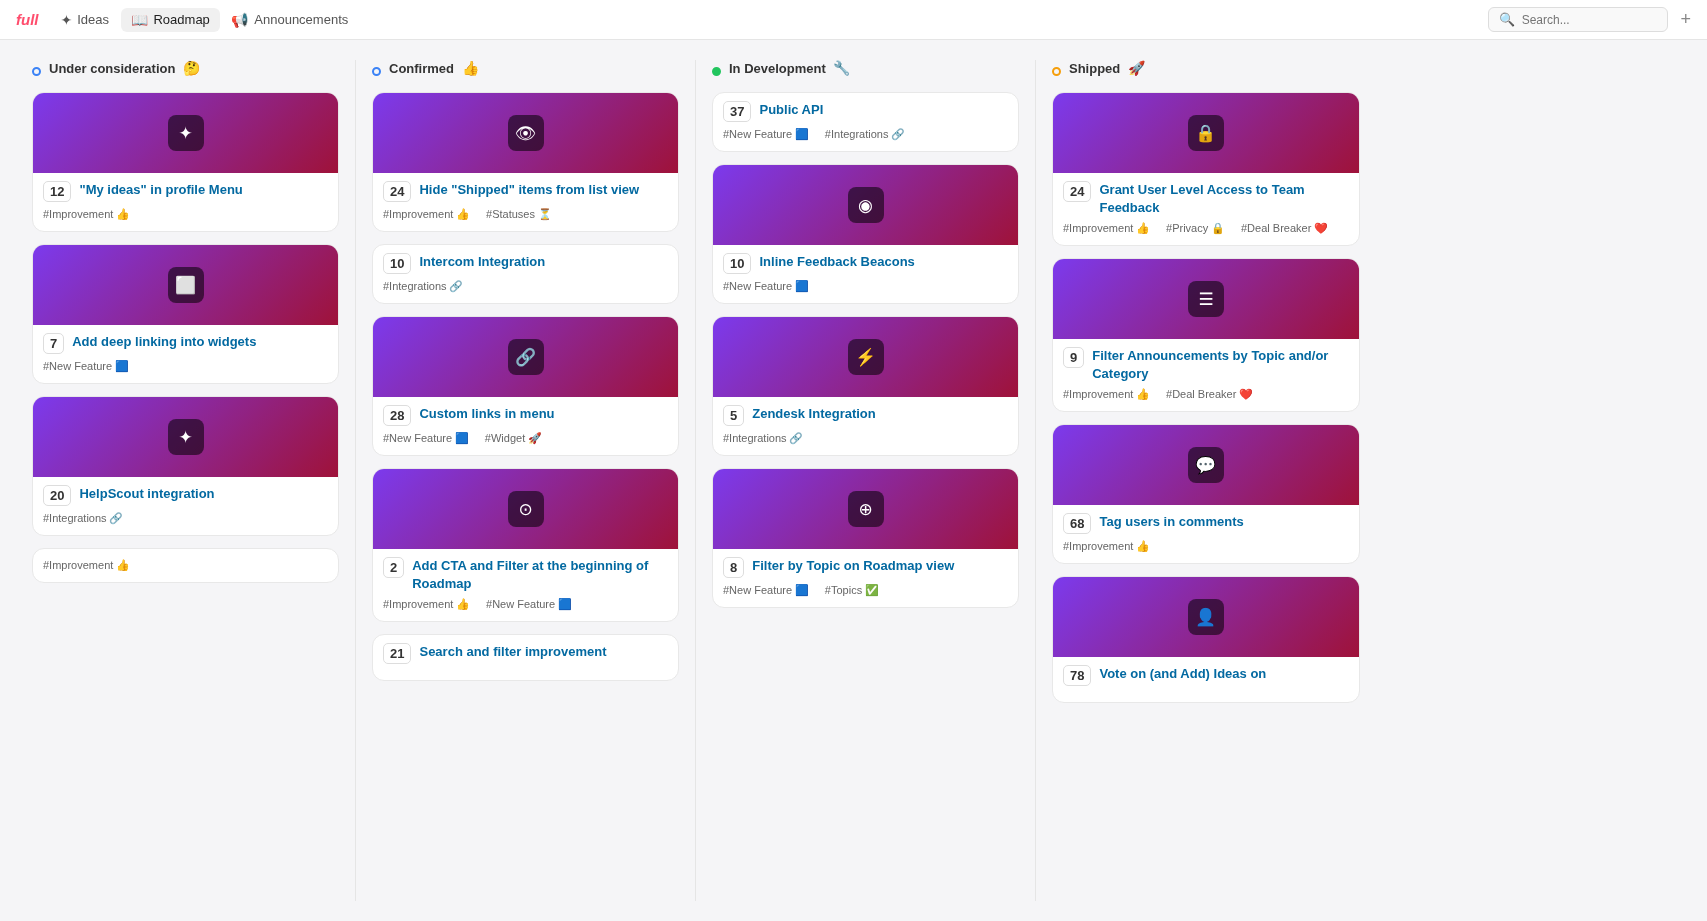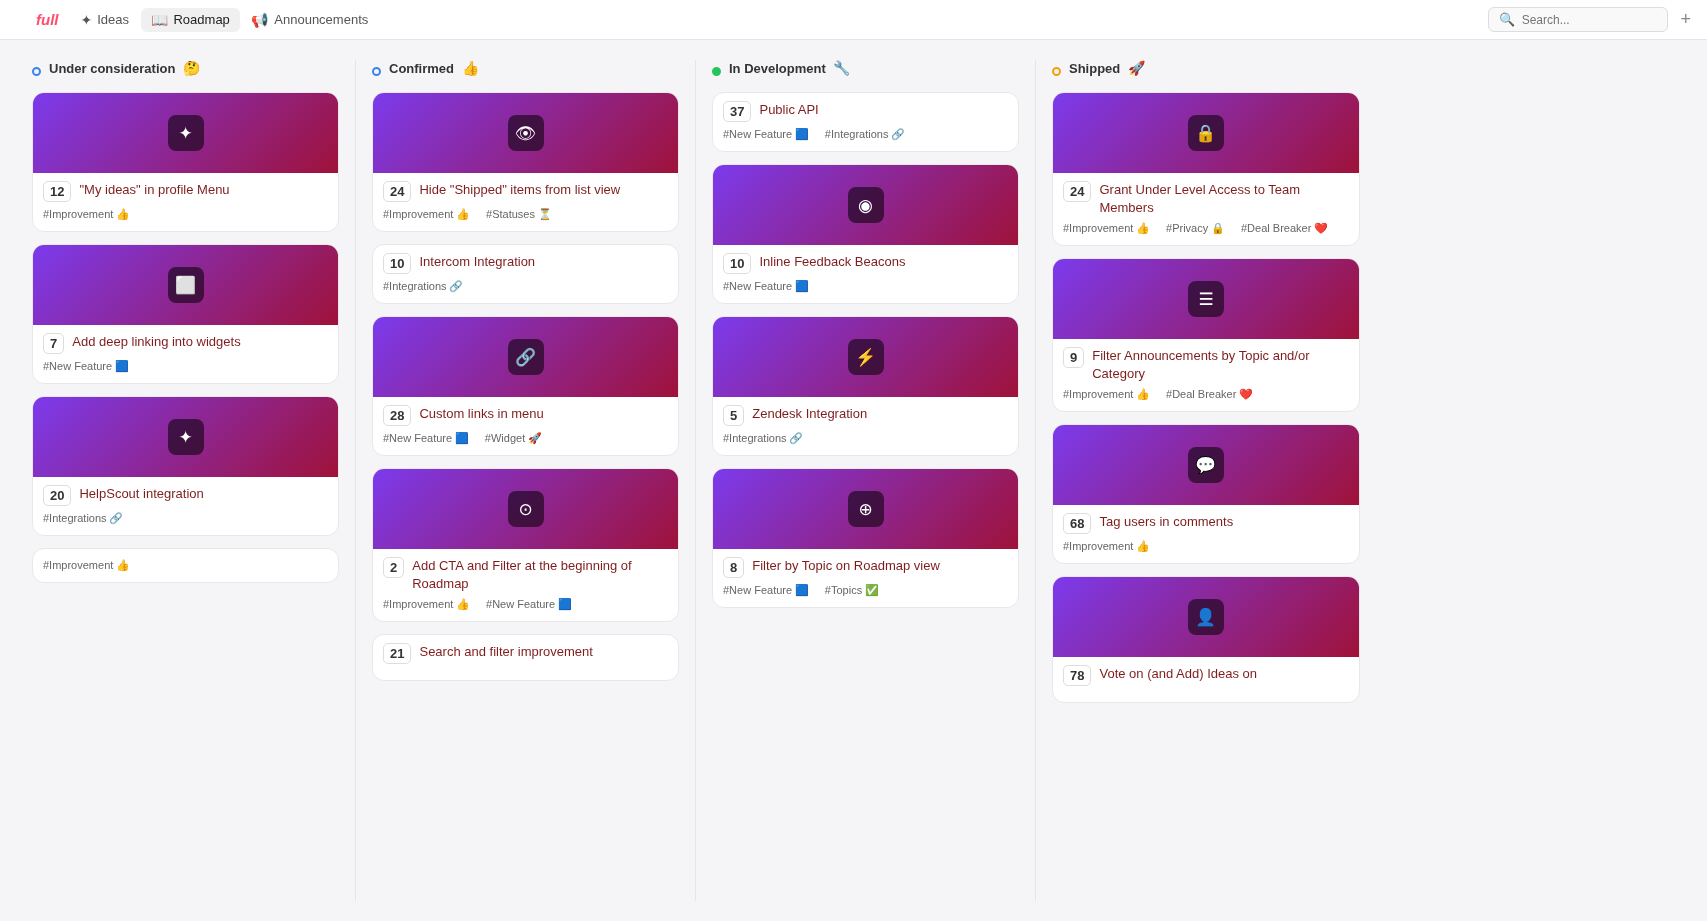--- a/index.html
+++ b/index.html
@@ -4,21 +4,21 @@
   <style>
     * { box-sizing: border-box; margin: 0; padding: 0; }
     body { font-family: -apple-system, BlinkMacSystemFont, 'Segoe UI', sans-serif; background: #f5f5f7; color: #333; font-size: 13px; }
 
     
     .nav {
       display: flex; align-items: center; height: 40px;
       background: #fff; border-bottom: 1px solid #e5e5e5;
       padding: 0 16px; gap: 4px; position: sticky; top: 0; z-index: 10;
     }
-    .nav-logo { color: #ff4d6d; font-weight: 700; font-size: 15px; font-style: italic; margin-right: 8px; margin-left: 20px; }
+    .nav-logo { color: #ff4d6d; font-weight: 700; font-size: 15px; font-style: italic; margin-right: 8px; }
     .nav-item {
       display: flex; align-items: center; gap: 5px;
       padding: 4px 10px; border-radius: 6px; cursor: pointer;
       font-size: 13px; color: #555; font-weight: 500;
     }
     .nav-item.active { background: #f0f0f0; color: #222; }
     .nav-item .nav-icon { font-size: 14px; }
     .nav-search {
       margin-left: auto; display: flex; align-items: center;
       border: 1px solid #ddd; border-radius: 6px; padding: 4px 10px;
@@ -66,21 +66,21 @@
       border-radius: 8px; display: flex; align-items: center; justify-content: center;
       font-size: 17px; color: #fff;
     }
     .card-body { padding: 8px 10px 10px; }
     .card-title-row { display: flex; align-items: flex-start; gap: 8px; margin-bottom: 6px; }
     .card-num {
       font-size: 13px; font-weight: 600; color: #333;
       border: 1px solid #ddd; border-radius: 5px; padding: 2px 6px;
       flex-shrink: 0; background: #fff;
     }
-    .card-title { font-size: 13px; font-weight: 400; color: #7f1d1d; line-height: 1.35; }
+    .card-title { font-size: 13px; font-weight: 700; color: #0369a1; line-height: 1.35; }
     .card-tags { display: flex; flex-wrap: wrap; gap: 16px; margin-top: 2px; }
     .tag { font-size: 11px; color: #666; display: flex; align-items: center; gap: 2px; }
 
     .col-header-emoji { font-size: 14px; }
   </style>
 </head>
 <body>
 
 <nav class="nav">
   <span class="nav-logo">full</span>
@@ -303,21 +303,21 @@
         <span>Shipped</span>
         <span class="col-header-emoji">🚀</span>
       </div>
       <div class="card">
         <div class="card-image">
           <div class="card-icon-box">🔒</div>
         </div>
         <div class="card-body">
           <div class="card-title-row">
             <span class="card-num">24</span>
-            <span class="card-title">Grant Under Level Access to Team Members</span>
+            <span class="card-title">Grant User Level Access to Team Feedback</span>
           </div>
           <div class="card-tags">
             <span class="tag">#Improvement 👍</span>
             <span class="tag">#Privacy 🔒</span>
             <span class="tag">#Deal Breaker ❤️</span>
           </div>
         </div>
       </div>
       <div class="card">
         <div class="card-image">

